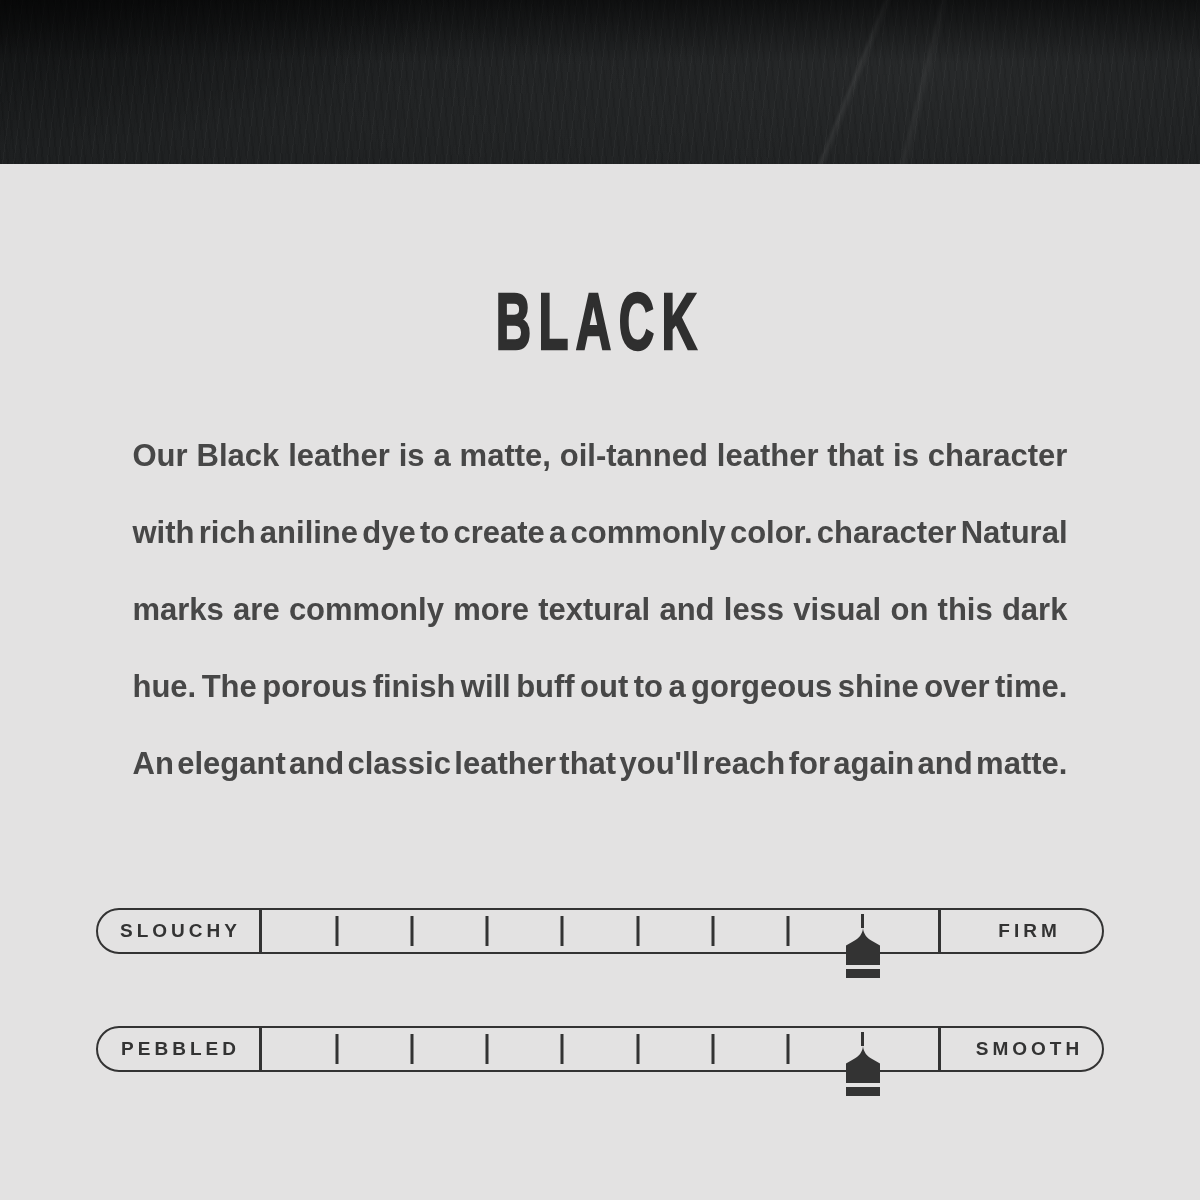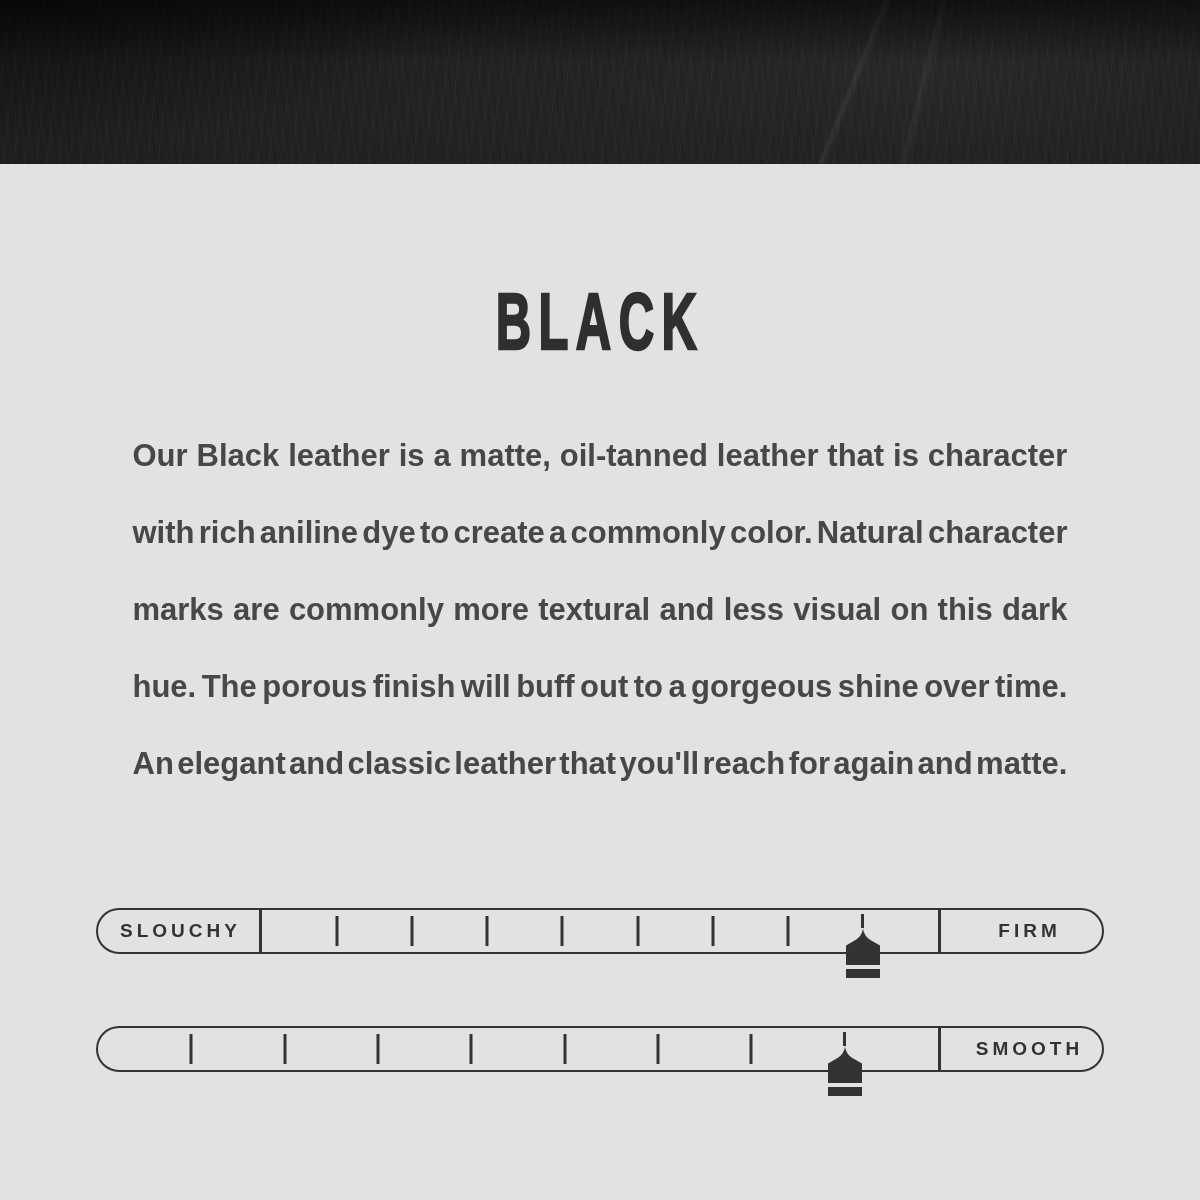--- a/index.html
+++ b/index.html
@@ -136,22 +136,22 @@
   <div class="desc-line">
       <span>with</span>
       <span>rich</span>
       <span>aniline</span>
       <span>dye</span>
       <span>to</span>
       <span>create</span>
       <span>a</span>
       <span>commonly</span>
       <span>color.</span>
+      <span>character</span>
       <span>Natural</span>
-      <span>character</span>
     </div>
   <div class="desc-line">
       <span>marks</span>
       <span>are</span>
       <span>commonly</span>
       <span>more</span>
       <span>textural</span>
       <span>and</span>
       <span>less</span>
       <span>visual</span>
@@ -208,20 +208,21 @@
         <div class="tick" style="left: 55.5556%;"></div>
         <div class="tick" style="left: 66.6667%;"></div>
         <div class="tick" style="left: 77.7778%;"></div>
       </div>
     <div class="scale-end scale-right">FIRM</div>
   </div>
 </div>
 
 <div class="scale scale-2">
   <div class="pill">
+    <div class="scale-end scale-left">PEBBLED</div>
     <div class="scale-mid">
       <div class="marker" style="left: 88.89%;">
         <div class="marker-stem"></div>
         <svg width="34" height="37" viewBox="0 0 34 37">
           <path d="M17 0 C17.5 6 21 10.5 27 13.5 L34 17.5 L34 37 L0 37 L0 17.5 L7 13.5 C13 10.5 16.5 6 17 0 Z" fill="#333333"></path>
         </svg>
         <div class="marker-bar"></div>
       </div>
     <div class="tick" style="left: 11.1111%;"></div>
         <div class="tick" style="left: 22.2222%;"></div>

